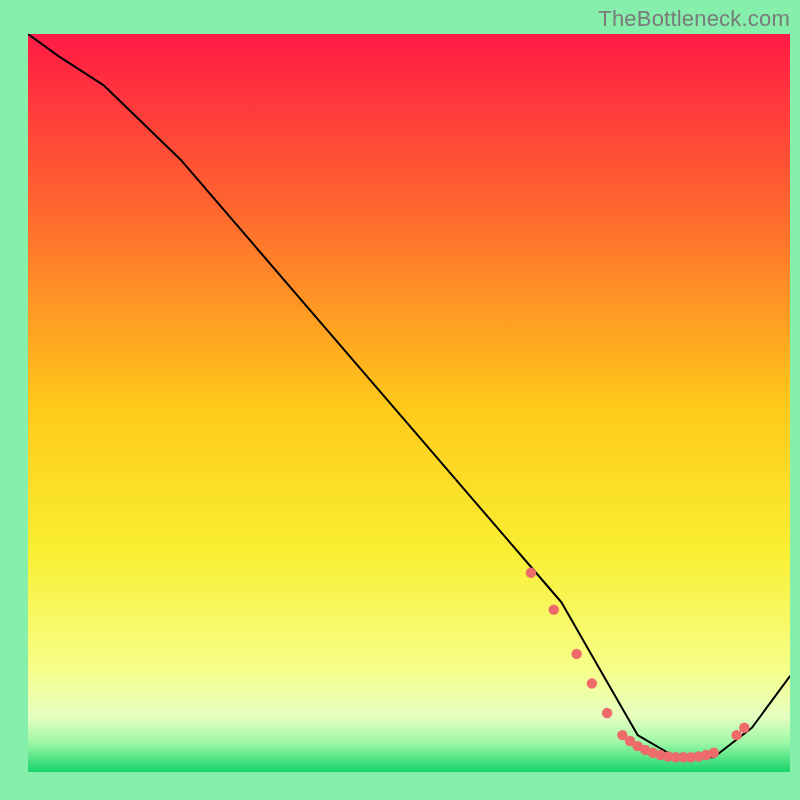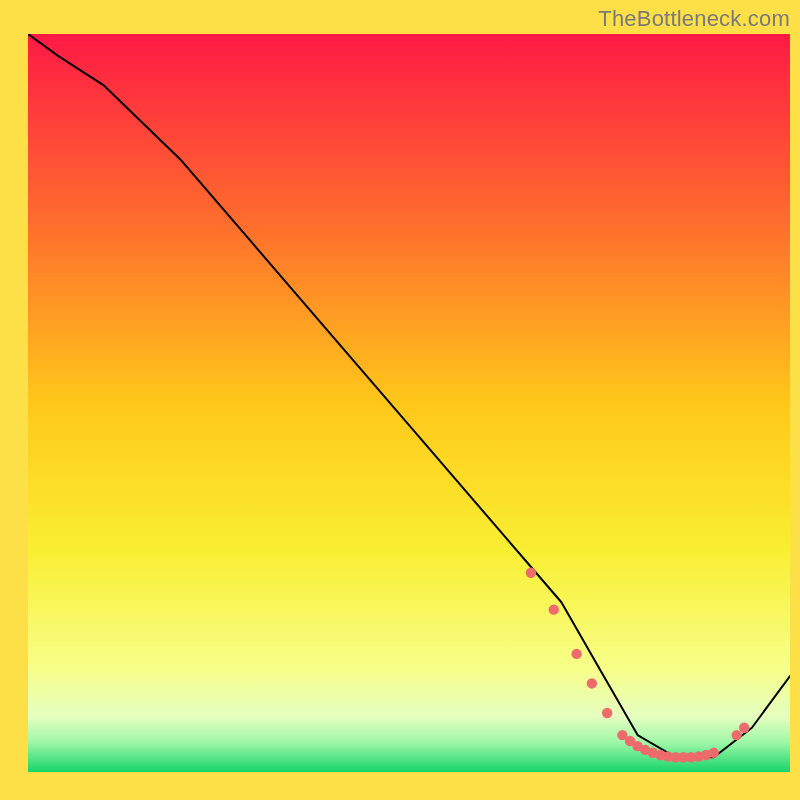--- a/index.html
+++ b/index.html
@@ -7,21 +7,21 @@
     padding: 0;
     width: 800px;
     height: 800px;
     background: #000;
     font-family: Arial, Helvetica, sans-serif;
   }
   .frame {
     position: relative;
     width: 800px;
     height: 800px;
-    background: #fde047;
+    background: #86efac;
   }
   .watermark {
     position: absolute;
     top: 6px;
     right: 10px;
     color: #7a7a7a;
     font-size: 22px;
     font-weight: 500;
     letter-spacing: 0.2px;
     z-index: 3;

